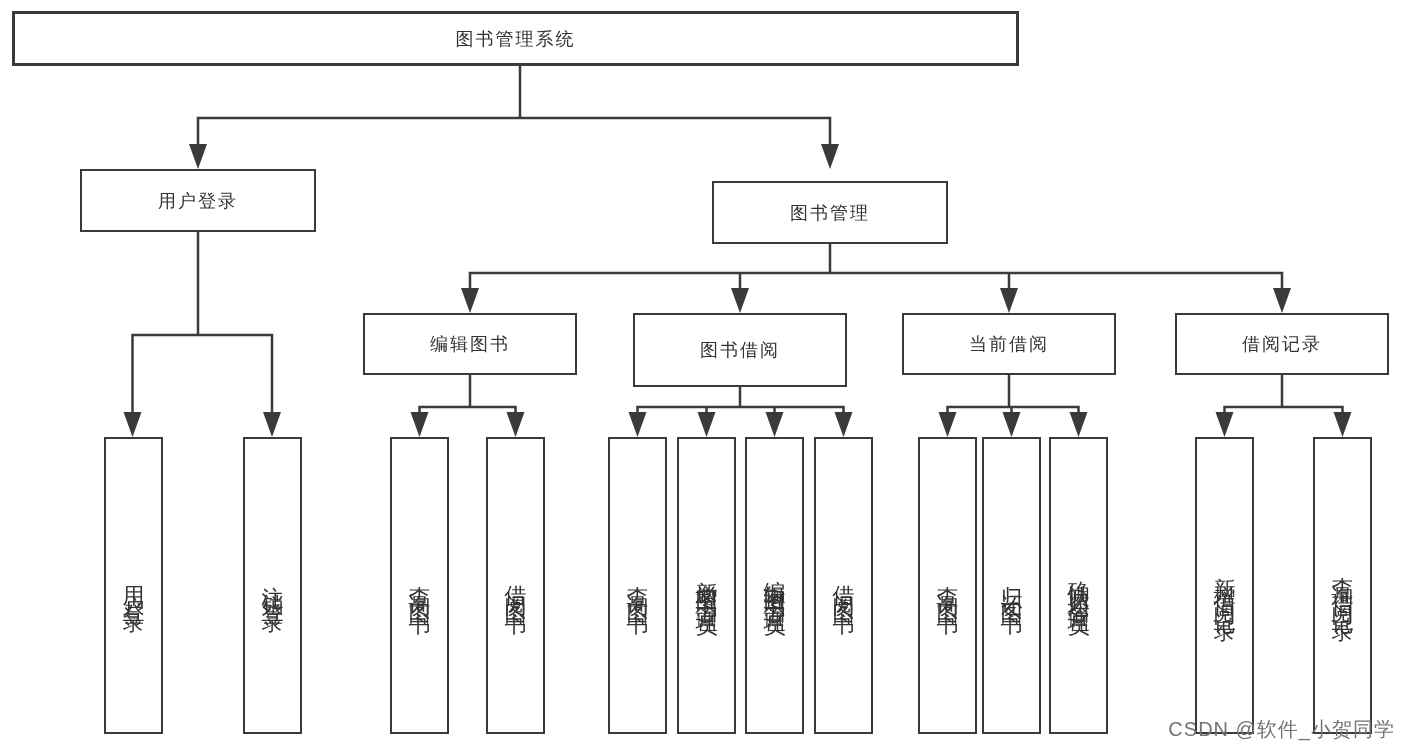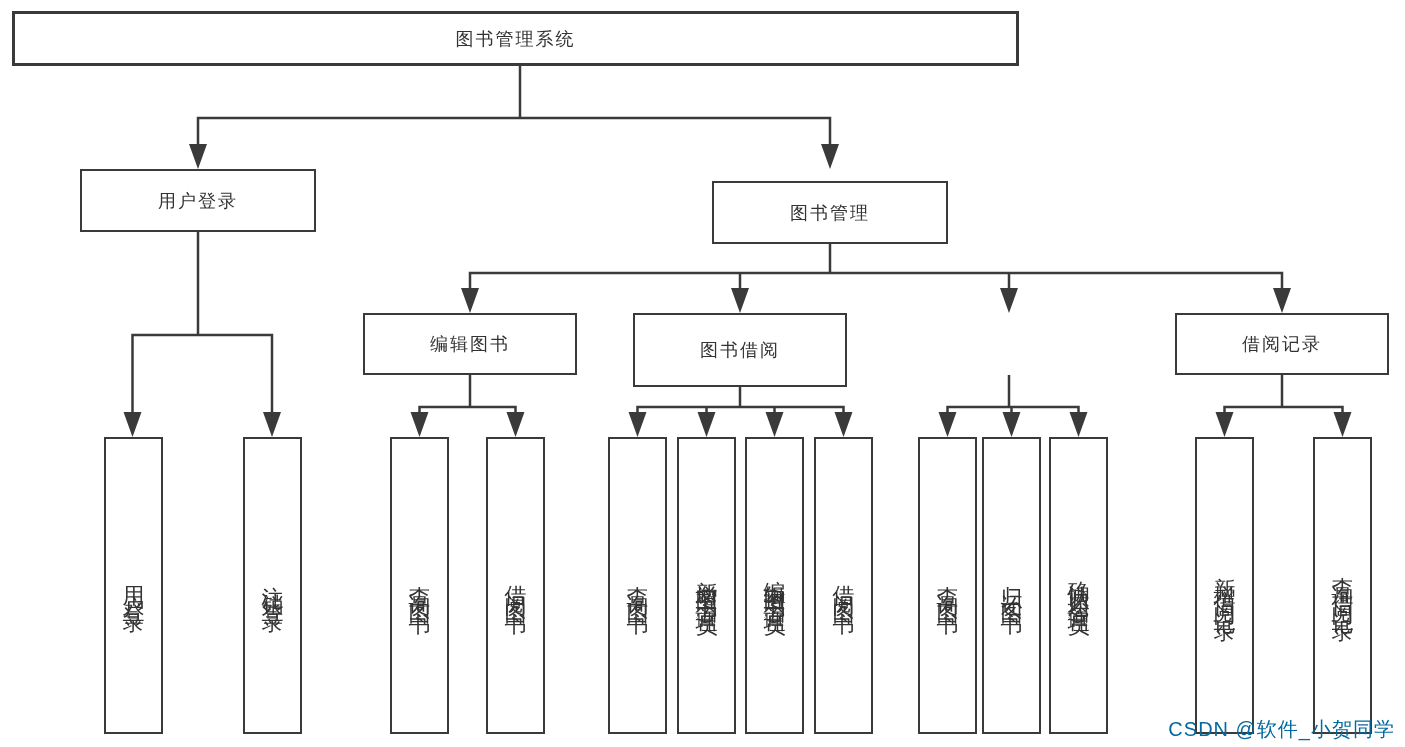--- a/index.html
+++ b/index.html
@@ -47,21 +47,21 @@
     line-height: 1;
     color: #333333;
   }
   .vlabel.tight { letter-spacing: 5px; }
   .watermark {
     position: absolute;
     right: 10px;
     bottom: 4px;
     font-size: 20px;
     letter-spacing: 1px;
-    color: #0369a1;
+    color: #737373;
     z-index: 10;
     white-space: nowrap;
   }
 </style>
 </head>
 <body>
 
 <div id="canvas">
 
   <svg id="connectors" width="1405" height="747">
@@ -127,20 +127,23 @@
   <div class="box" style="left:712px; top:169px; width:236px; height:63px;margin-top:12px;">
     <span class="hlabel">图书管理</span>
   </div>
 
   <div class="box" style="left:363px; top:313px; width:214px; height:62px;">
     <span class="hlabel">编辑图书</span>
   </div>
   <div class="box" style="left:633px; top:313px; width:214px; height:74px;">
     <span class="hlabel">图书借阅</span>
   </div>
+  <div class="box" style="left:902px; top:313px; width:214px; height:62px;">
+    <span class="hlabel">当前借阅</span>
+  </div>
   <div class="box" style="left:1175px; top:313px; width:214px; height:62px;">
     <span class="hlabel">借阅记录</span>
   </div>
 
   <div class="box" style="left:104px; top:437px; width:59px; height:297px;">
     <span class="vlabel">用户登录</span>
   </div>
   <div class="box" style="left:243px; top:437px; width:59px; height:297px;">
     <span class="vlabel">注销登录</span>
   </div>

